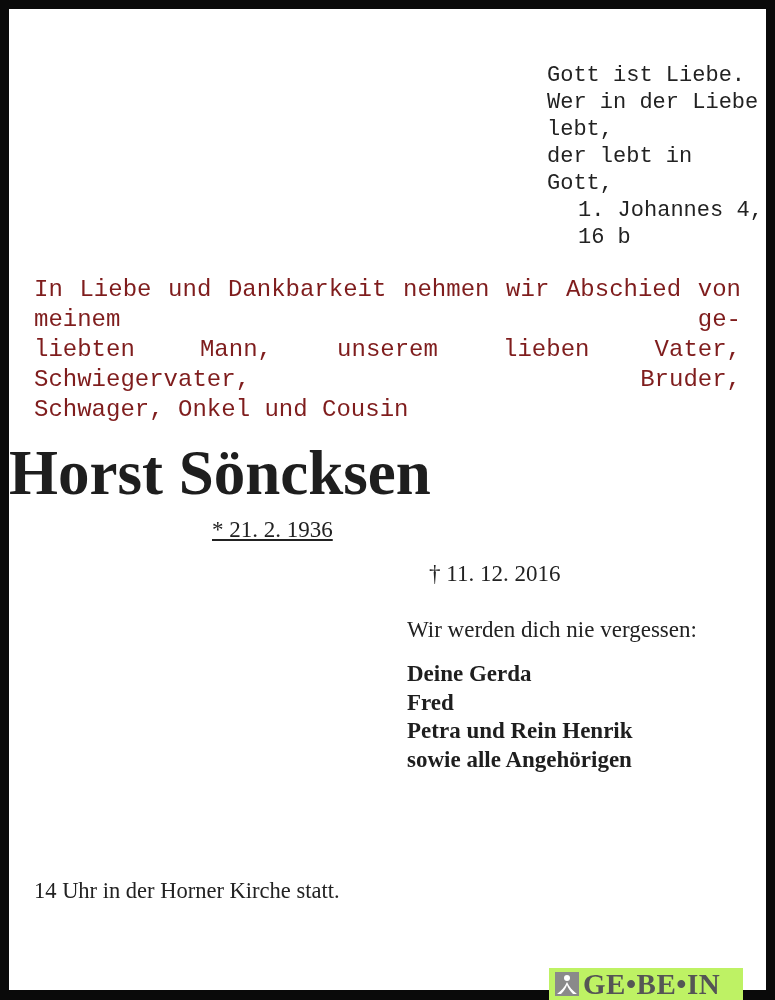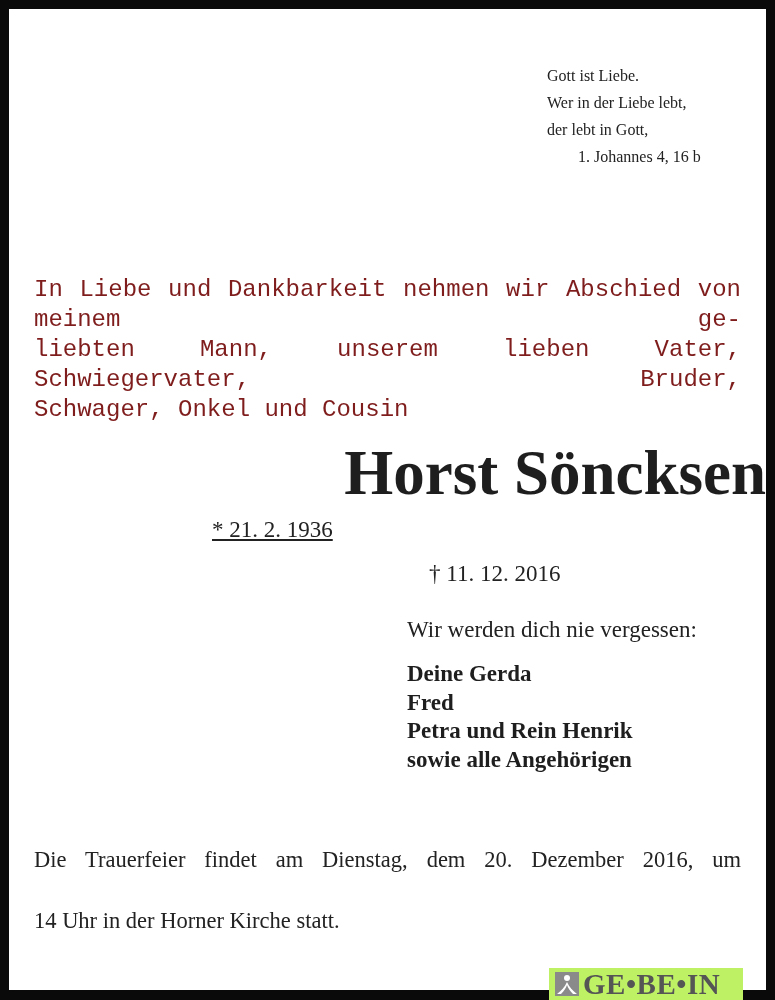--- a/index.html
+++ b/index.html
@@ -8,31 +8,31 @@
     background: #0a0a0a;
     font-family: "Liberation Serif", "DejaVu Serif", serif;
     color: #1e1e1e;
   }
   .page {
     position: absolute; left: 9px; top: 9px; width: 757px; height: 981px;
     background: #ffffff;
   }
   .abs { position: absolute; }
   .verse {
-    left: 538px; top: 53px; font-size: 16px; line-height: 27px; color: #222;
+    left: 538px; top: 53px; font-size: 22px; line-height: 27px; color: #222; font-family: Liberation Mono, monospace;
   }
   .verse .ref { padding-left: 31px; }
   .intro {
     left: 25px; top: 266px; width: 707px; font-size: 24px; line-height: 30px;
     text-align: justify; color: #7f1d1d; font-family: Liberation Mono, monospace;
   }
   .intro span { display: block; }
   .intro .j { text-align: justify; text-align-last: justify; }
   .name {
-    left: 0; width: 757px; top: 428px; text-align: right;
+    left: 0; width: 757px; top: 428px; text-align: left;
     font-size: 63px; font-weight: bold; color: #1e1e1e; letter-spacing: 0px;
   }
   .dates { top: 508px; font-size: 23px; color: #222; }
   .born { left: 203px; text-decoration: underline; }
   .died { left: 420px; margin-top: 44px; }
   .survivors { left: 398px; top: 606px; font-size: 23px; color: #222; }
   .survivors .lead { line-height: 30px; margin-bottom: 15px; }
   .survivors .member { font-weight: bold; line-height: 28.5px; color: #1e1e1e; }
   .funeral {
     left: 25px; top: 836px; width: 707px; font-size: 22.5px; line-height: 30px; color: #222;
@@ -75,21 +75,20 @@
 
   <div class="abs survivors">
     <div class="lead">Wir werden dich nie vergessen:</div>
     <div class="member">Deine Gerda</div>
     <div class="member">Fred</div>
     <div class="member">Petra und Rein Henrik</div>
     <div class="member">sowie alle Angehörigen</div>
   </div>
 
   <div class="abs funeral">
-    <span class="j">Die Trauerfeier findet am Dienstag, dem 20. Dezember 2016, um</span>
     <span class="l">14 Uhr in der Horner Kirche statt.</span>
   </div>
 
 </div>
 
 <div class="logo-band">
   <svg class="logo-icon" viewBox="0 0 24 24">
     <rect x="0" y="0" width="24" height="24" fill="#8a8a8a"></rect>
     <circle cx="12" cy="6" r="3" fill="#ffffff"></circle>
     <path d="M12 10 C 10 15, 6 19, 2 22 L 6 22 C 9 19, 11 16, 12 13 C 13 16, 15 19, 18 22 L 22 22 C 18 19, 14 15, 12 10 Z" fill="#ffffff"></path>

